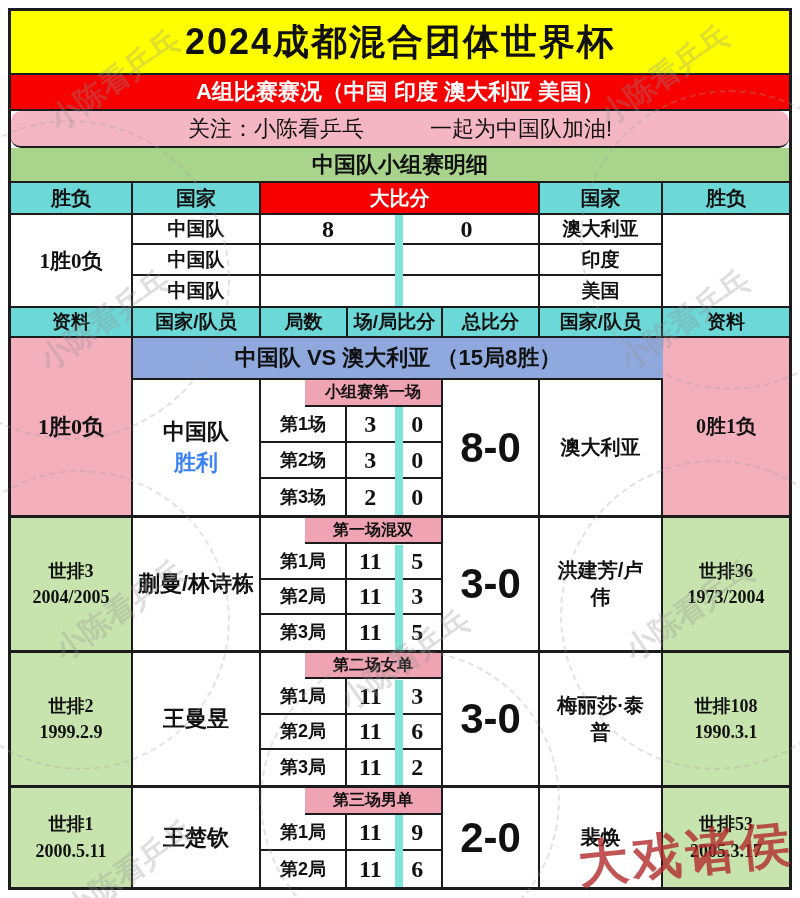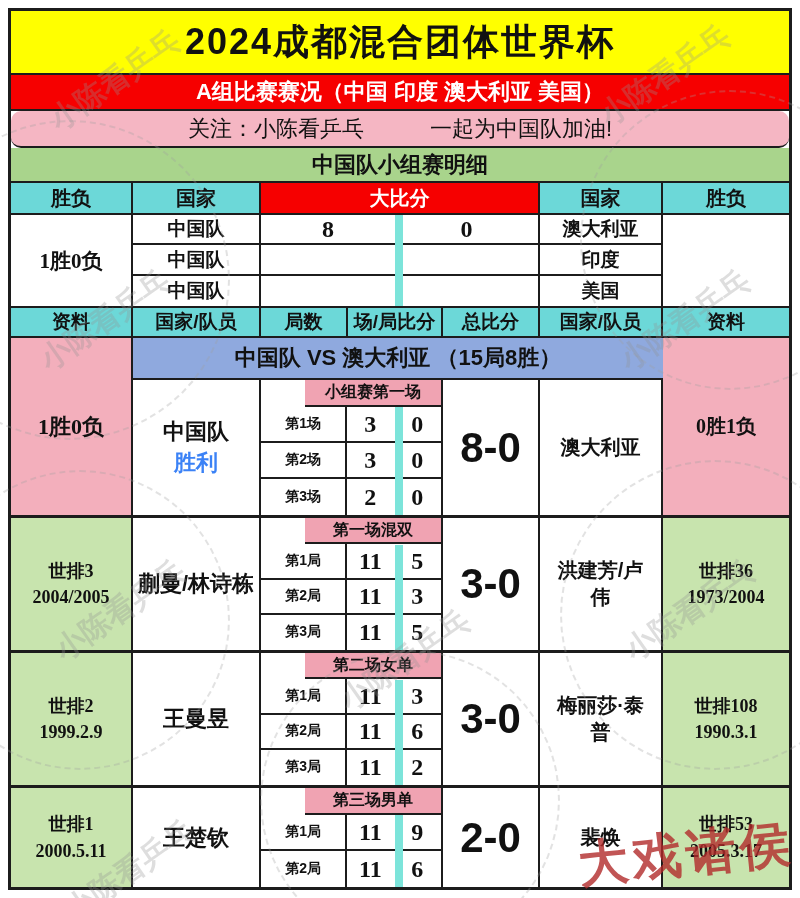--- a/index.html
+++ b/index.html
@@ -50,21 +50,21 @@
   .match-mid { width:530px; display:flex; flex-direction:column; }
   .vs-bar { height:45px; background:#8FA9DE; font-size:22px; font-weight:bold; border-bottom:2px solid #1c1c1c; }
   .match-inner { display:flex; height:135px; }
   .team-cell { width:128px; border-right:2px solid #1c1c1c; font-size:22px; font-weight:bold; line-height:1.4; }
   .result { color:#3b82f6; }
 
   .subtable { width:182px; position:relative; border-right:2px solid #1c1c1c; display:flex; flex-direction:column; }
   .sub-head { height:27px; background:#F0A3B2; border-bottom:2px solid #1c1c1c; font-size:16px; font-weight:bold;margin-left:44px; }
   .sub-row { display:flex; height:36px; }
   .sub-row.rb { border-bottom:2px solid #1c1c1c; }
-  .g-label { width:87px; border-right:2px solid #1c1c1c; font-size:14px; font-weight:bold; }
+  .g-label { width:87px; border-right:2px solid #1c1c1c; font-size:18px; font-weight:bold; }
   .g-a { width:47px; font-size:24px; font-weight:bold; }
   .g-b { width:48px; font-size:24px; font-weight:bold; }
   .strip { position:absolute; left:134px; top:27px; bottom:0; width:8px; background:#7CE4DA; z-index:3; }
 
   .total-cell { width:97px; border-right:2px solid #1c1c1c; font-size:42px; font-weight:bold; }
   .opp-cell { width:123px; border-right:2px solid #1c1c1c; font-size:20px; font-weight:bold; line-height:1.35; padding:0 10px; }
 
   .section-band { height:135px; border-bottom:3px solid #1c1c1c; }
   .section-band.last { height:99px; border-bottom:none; }
   .info-cell { width:122px; background:#C8E4AE; border-right:2px solid #1c1c1c;

